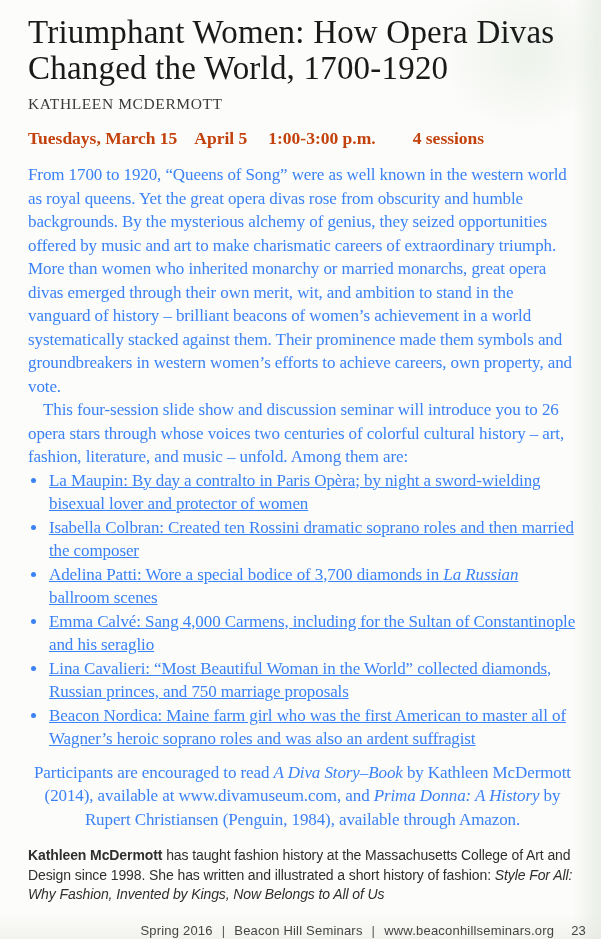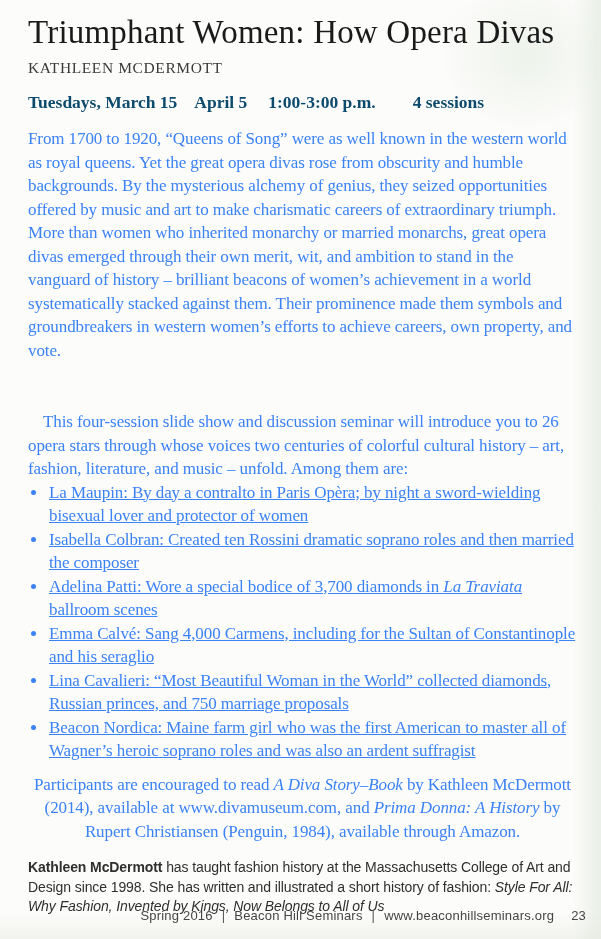--- a/index.html
+++ b/index.html
@@ -60,36 +60,36 @@
     font-size: 15.5px;
     letter-spacing: 0.6px;
     color: #3a3a3a;
     font-weight: 400;
   }
 
   .schedule {
     margin-top: 13px;
     font-size: 17.5px;
     font-weight: 700;
-    color: #0c4a6e;
+    color: #c2410c;
     line-height: 24px;
   }
   .schedule .gap-sm { margin-left: 17px; }
   .schedule .gap-md { margin-left: 21px; }
   .schedule .gap-lg { margin-left: 37px; }
 
   .body-text {
     margin-top: 13px;
     font-size: 17px;
     line-height: 23.5px;
     letter-spacing: -0.1px;
     color: #3b82f6;
   }
   .body-text p { margin: 0; }
-  p.indented { text-indent: 15px; margin-top: 48px; }
+  p.indented { text-indent: 15px; }
 
   ul.diva-list {
     margin: 0;
     padding: 0 0 0 20px;
     list-style: disc outside;
   }
   ul.diva-list li {
     padding-left: 1px;
     text-decoration: underline;
   }
@@ -101,21 +101,21 @@
     font-family: "Liberation Sans", sans-serif;
     font-size: 14px;
     line-height: 19.5px;
     letter-spacing: -0.1px;
     color: #2f2f2f;
   }
 
   .page-footer {
     position: absolute;
     right: 15px;
-    bottom: 16px;
+    bottom: 1px;
     font-family: "Liberation Sans", sans-serif;
     font-size: 13px;
     color: #454545;
     letter-spacing: 0.2px;
     white-space: nowrap;
   }
   .page-footer .sep {
     margin: 0 9px;
     color: #5a5a5a;
   }
@@ -127,38 +127,39 @@
 <body>
 
 <div class="tint-top-right"></div>
 <div class="tint-right"></div>
 <div class="tint-bottom"></div>
 
 <div class="content">
 
   <h1 class="course-title">
     <span>Triumphant Women: How Opera Divas</span>
+    <span>Changed the World, 1700-1920</span>
   </h1>
 
   <div class="instructor">KATHLEEN MCDERMOTT</div>
 
   <div class="schedule">
     <div>
       <span>Tuesdays, March 15</span><span class="gap-sm">April 5</span><span class="gap-md">1:00-3:00 p.m.</span><span class="gap-lg">4 sessions</span>
     </div>
   </div>
 
   <div class="body-text">
     <p>From 1700 to 1920, “Queens of Song” were as well known in the western world as royal queens. Yet the great opera divas rose from obscurity and humble backgrounds. By the mysterious alchemy of genius, they seized opportunities offered by music and art to make charismatic careers of extraordinary triumph. More than women who inherited monarchy or married monarchs, great opera divas emerged through their own merit, wit, and ambition to stand in the vanguard of history – brilliant beacons of women’s achievement in a world systematically stacked against them. Their prominence made them symbols and groundbreakers in western women’s efforts to achieve careers, own property, and vote.</p>
     <p class="indented">This four-session slide show and discussion seminar will introduce you to 26 opera stars through whose voices two centuries of colorful cultural history – art, fashion, literature, and music – unfold. Among them are:</p>
 
     <ul class="diva-list">
       <li><span>La Maupin: By day a contralto in Paris Opèra; by night a sword-wielding bisexual lover and protector of women</span></li>
       <li><span>Isabella Colbran: Created ten Rossini dramatic soprano roles and then married the composer</span></li>
-      <li><span>Adelina Patti: Wore a special bodice of 3,700 diamonds in </span><span style="font-style: italic;">La Traviata</span><span> ballroom scenes</span></li>
+      <li><span>Adelina Patti: Wore a special bodice of 3,700 diamonds in </span><span style="font-style: italic;">La Russian</span><span> ballroom scenes</span></li>
       <li><span>Emma Calvé: Sang 4,000 Carmens, including for the Sultan of Constantinople and his seraglio</span></li>
       <li><span>Lina Cavalieri: “Most Beautiful Woman in the World” collected diamonds, Russian princes, and 750 marriage proposals</span></li>
       <li><span>Beacon Nordica: Maine farm girl who was the first American to master all of Wagner’s heroic soprano roles and was also an ardent suffragist</span></li>
     </ul>
 
     <p class="reading"><span>Participants are encouraged to read </span><span style="font-style: italic;">A Diva Story–Book</span><span> by Kathleen McDermott (2014), available at www.divamuseum.com, and </span><span style="font-style: italic;">Prima Donna: A History</span><span> by Rupert Christiansen (Penguin, 1984), available through Amazon.</span></p>
   </div>
 
   <div class="bio"><span style="font-weight: bold;">Kathleen McDermott</span><span> has taught fashion history at the Massachusetts College of Art and Design since 1998. She has written and illustrated a short history of fashion: </span><span style="font-style: italic;">Style For All: Why Fashion, Invented by Kings, Now Belongs to All of Us</span></div>
 

